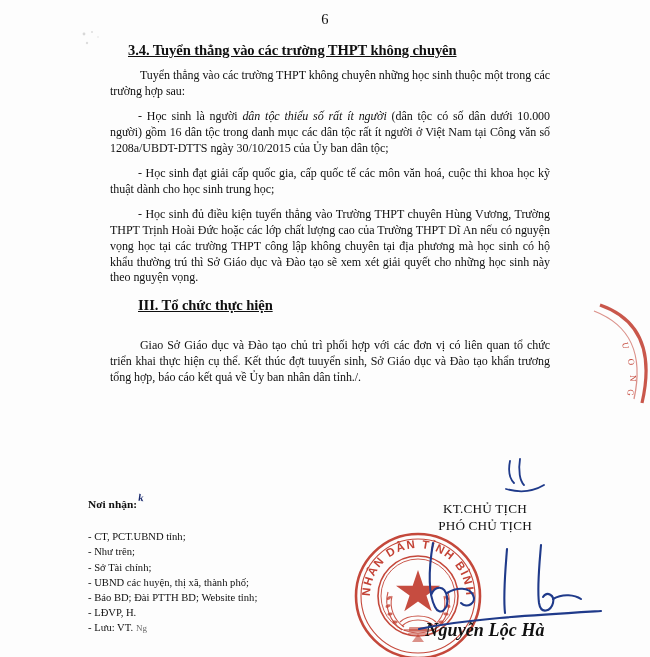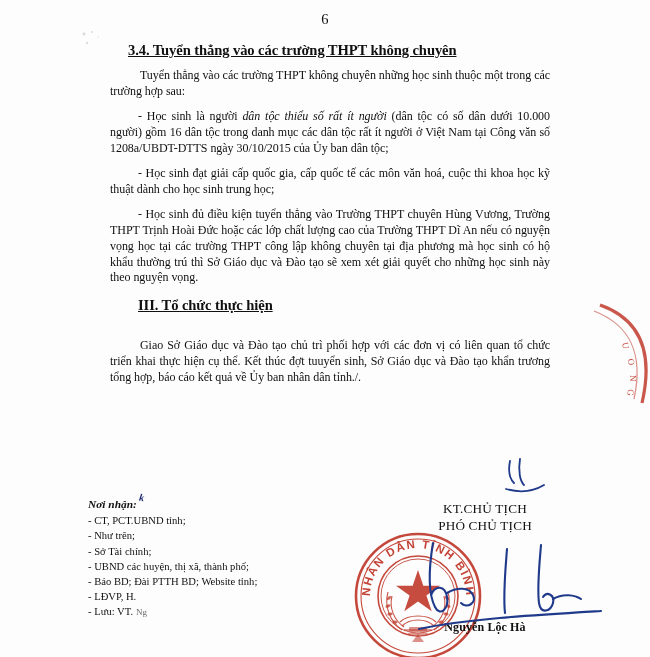--- a/index.html
+++ b/index.html
@@ -78,24 +78,23 @@
   }
   .recipients {
     position: absolute;
     left: 88px;
     top: 0;
     width: 250px;
     font-size: 10.6px;
     line-height: 1.43;
   }
   .recipients .rtitle {
-    font-style: italic;
     font-weight: bold;
     font-size: 11.4px;
-    margin-bottom: 1px;
+    margin-bottom: 17px;
     position: relative;
     display: inline-block;
   }
   .recipients .rtitle .tick {
     position: absolute;
     right: -7px;
     top: -5px;
     font-size: 10px;
     font-family: "Liberation Serif", serif;
     color: #1a2a6e;
@@ -123,25 +122,26 @@
     text-align: center;
   }
   .signblock .stitle {
     font-weight: normal;
     font-size: 13.2px;
     letter-spacing: 0.2px;
     line-height: 1.32;
   }
   .signblock .sname {
     font-weight: bold;
-    font-size: 12px;
+    font-size: 18px;
     margin-top: 85px;
     letter-spacing: 0.1px;
     position: relative;
     z-index: 4;
+    font-style: italic;
   }
   
   .seal {
     position: absolute;
     left: 352px;
     top: 530px;
     width: 132px;
     height: 132px;
     z-index: 3;
     pointer-events: none;

